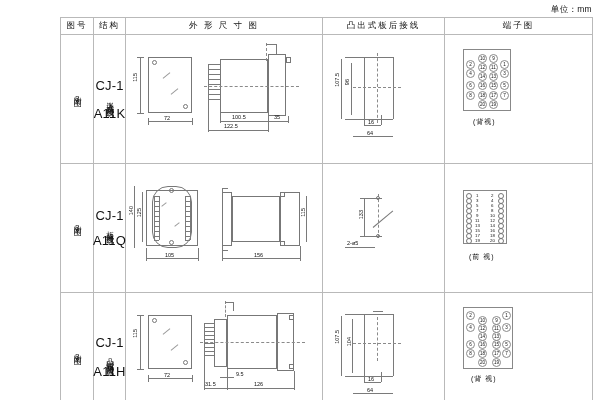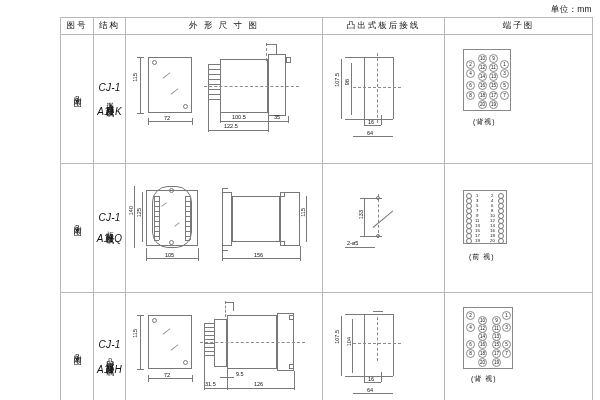--- a/index.html
+++ b/index.html
@@ -15,21 +15,21 @@
   table.spec th{height:16px;font-weight:normal;font-size:8.5px;color:#111;
                 letter-spacing:2px;background:#fff;}
   .c-no{width:33px;} .c-struct{width:32px;} .c-outline{width:197px;}
   .c-mount{width:122px;} .c-term{width:148px;}
 
   td.no,td.struct{text-align:center;}
   .vtext{writing-mode:vertical-rl;text-orientation:upright;display:inline-block;
          font-size:8px;line-height:1.45;letter-spacing:1.5px;color:#111;}
   .struct-wrap{display:flex;flex-direction:column;align-items:center;justify-content:center;
                gap:2px;padding:4px 0;}
-  .code{font-size:10px;color:#111;letter-spacing:.2px;font-style:italic;}
+  .code{font-size:13px;color:#111;letter-spacing:.2px;}
 
   td.draw{position:relative;height:128px;}
   .cell{position:relative;width:100%;height:100%;}
 
   
   .rect{position:absolute;border:1px solid #777;box-sizing:border-box;}
   .ln{position:absolute;background:#7a7a7a;}
   .hln{height:1px;} .vln{width:1px;}
   .dash-h{position:absolute;height:0;border-top:1px dashed #8a8a8a;}
   .dash-v{position:absolute;width:0;border-left:1px dashed #8a8a8a;}

